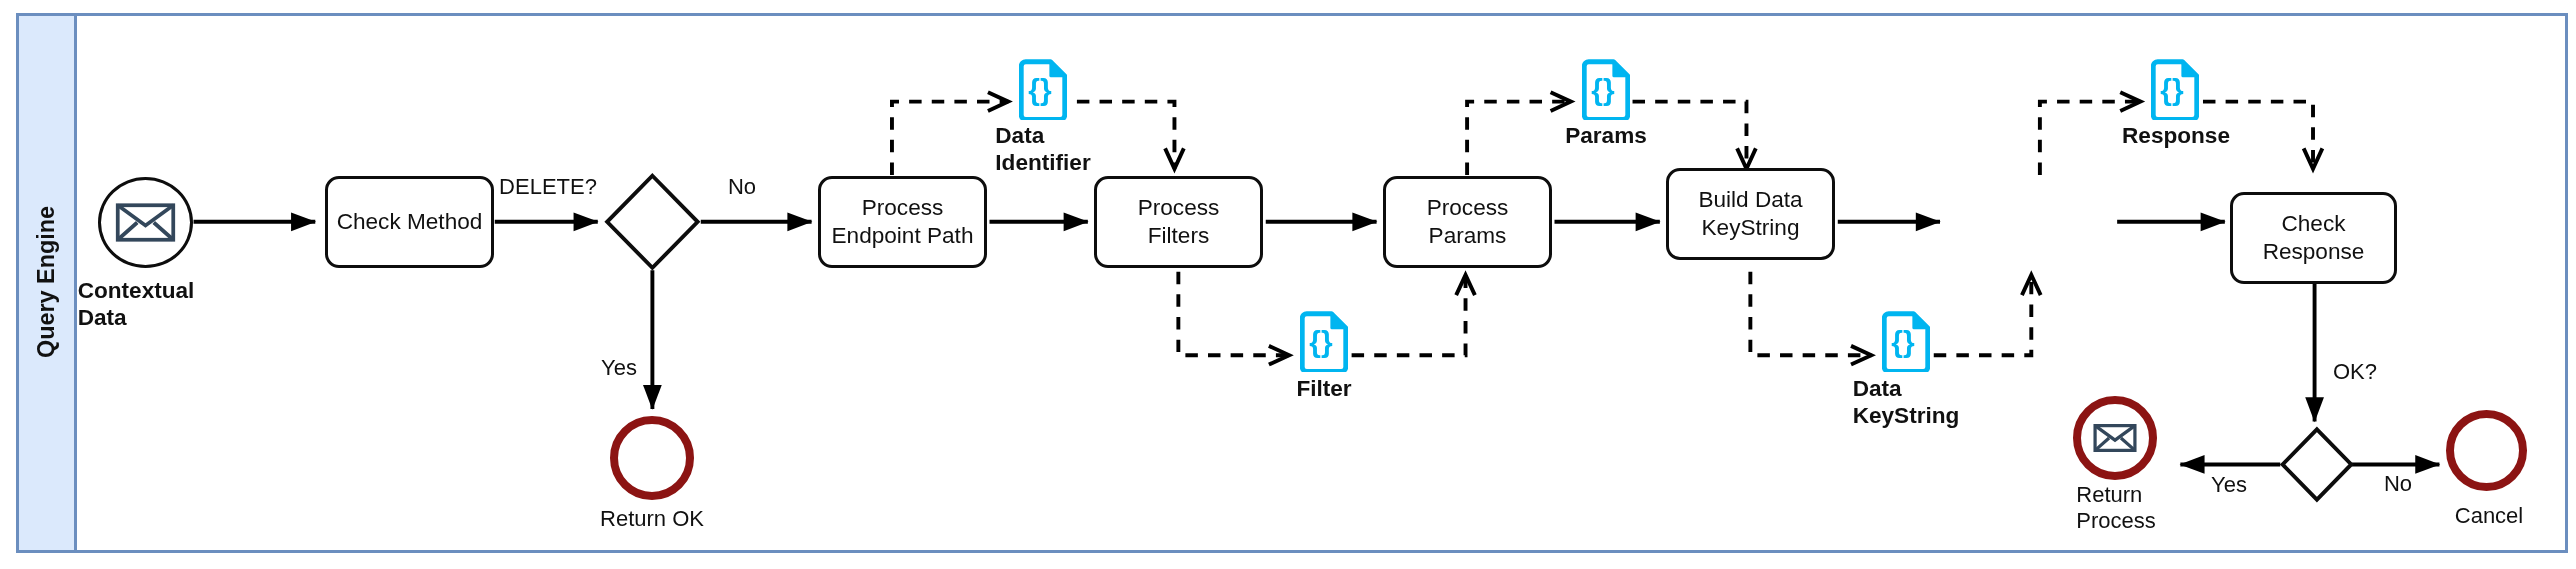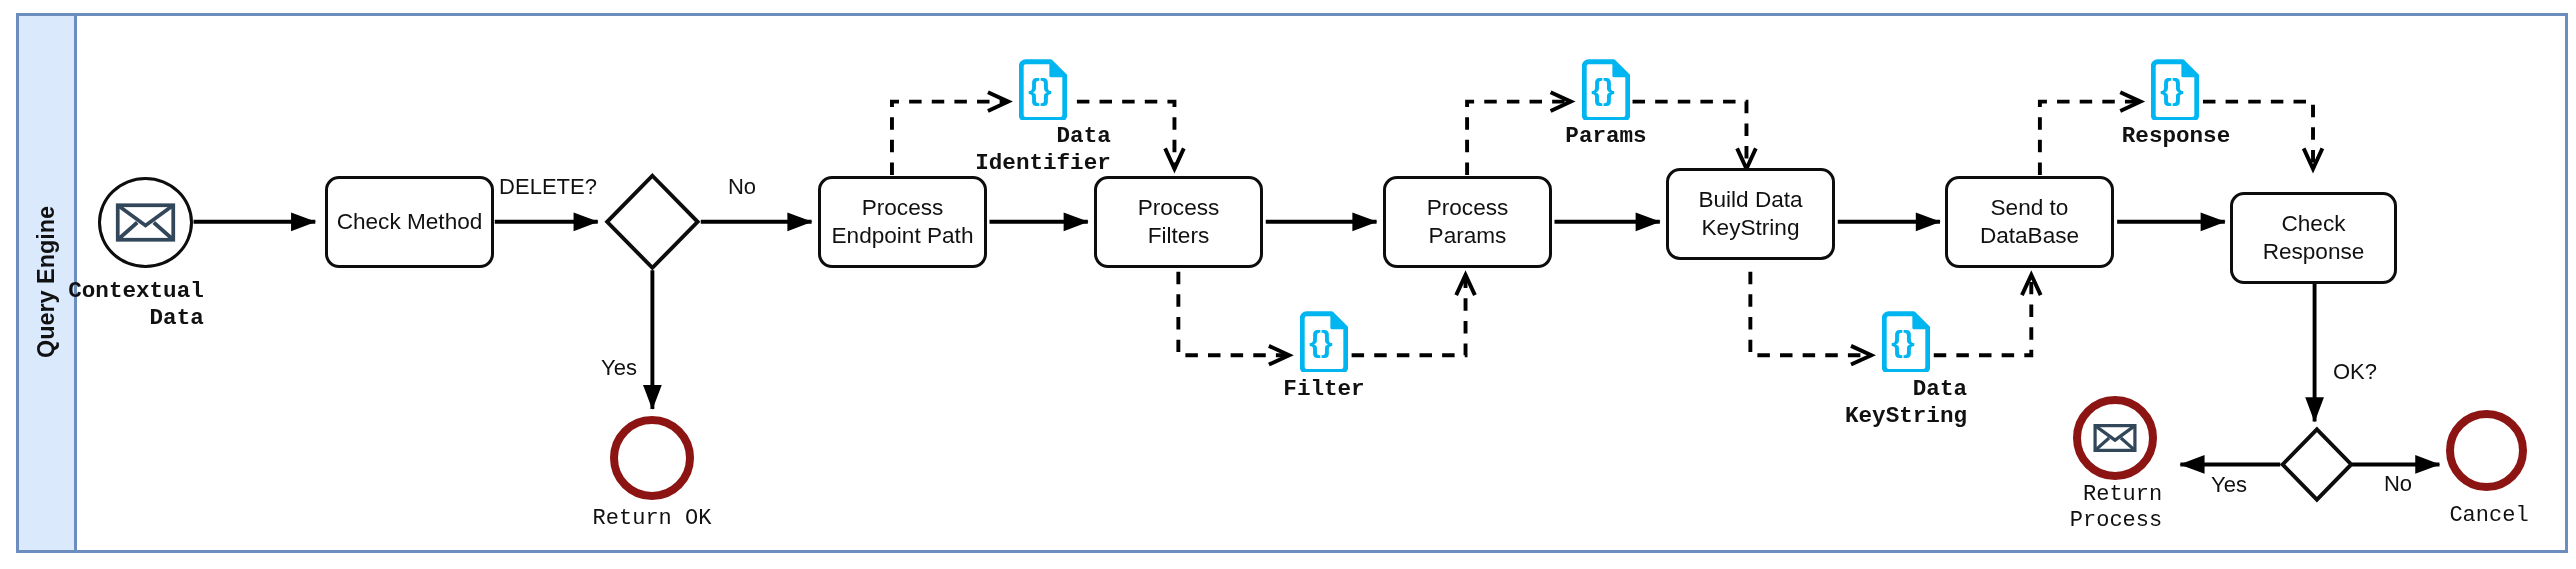--- a/index.html
+++ b/index.html
@@ -26,22 +26,22 @@
   
   .event { position:absolute; box-sizing:border-box; background:#ffffff; border-radius:50%;
            display:flex; align-items:center; justify-content:center; }
   .event.start { border:3.9px solid #0d0d0d; }
   .event.end   { border:8.6px solid #8c1413; }
 
   
   .docicon { position:absolute; width:48px; height:61px; }
 
   
-  .lbl { position:absolute; text-align:right; white-space:pre-line; color:#111;
-         font-size:22px; line-height:1.18; transform:translate(-50%,0);font-family:Liberation Mono, monospace; }
+  .lbl { position:absolute; text-align:left; white-space:pre-line; color:#111;
+         font-size:22px; line-height:1.18; transform:translate(-50%,0); }
   .lbl.bold { font-weight:bold; font-size:22.6px; }
   .edge-lbl { position:absolute; transform:translate(-50%,-50%); font-size:22px; color:#111; white-space:nowrap; }
 </style>
 </head>
 <body>
 
 <div id="canvas">
 
   <div class="pool"></div>
   <div class="lane-band"></div>
@@ -97,22 +97,20 @@
 
   <div class="task" style="left:325px; top:176px;">Check Method</div>
   <div class="task" style="left:818px; top:176px;">Process
 Endpoint Path</div>
   <div class="task" style="left:1094px; top:176px;">Process
 Filters</div>
   <div class="task" style="left:1383px; top:176px;">Process
 Params</div>
   <div class="task" style="left:1666px; top:168px;">Build Data
 KeyString</div>
-  <div class="task" style="left:1945px; top:176px;">Send to
-DataBase</div>
   <div class="task" style="left:2230px; top:176px; width:167px;margin-top:16px;">Check
 Response</div>
 
   <div class="docicon" style="left:1019px; top:59px;">
     <svg width="48" height="61" viewBox="0 0 64 80">
       <path d="M9,3 h33 l19,19 v52 a6 6 0 0 1 -6 6 H9 a6 6 0 0 1 -6 -6 V9 a6 6 0 0 1 6 -6 z" fill="#ffffff" stroke="#00b5f0" stroke-width="6.5" stroke-linejoin="round"></path>
       <path d="M42,3 l19,19 H42 z" fill="#00b5f0" stroke="#00b5f0" stroke-width="3" stroke-linejoin="round"></path>
       <text x="28" y="54" font-size="40" font-weight="bold" fill="#00b5f0" text-anchor="middle">{}</text>
     </svg>
   </div>

